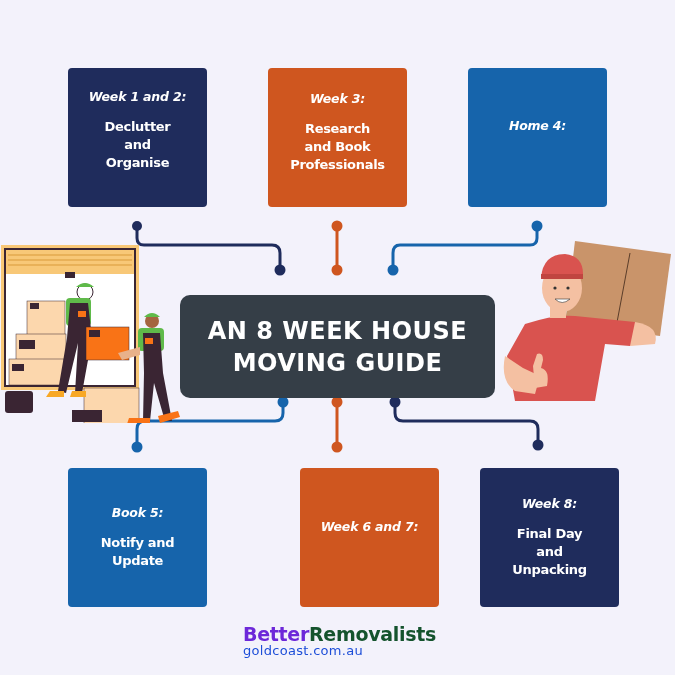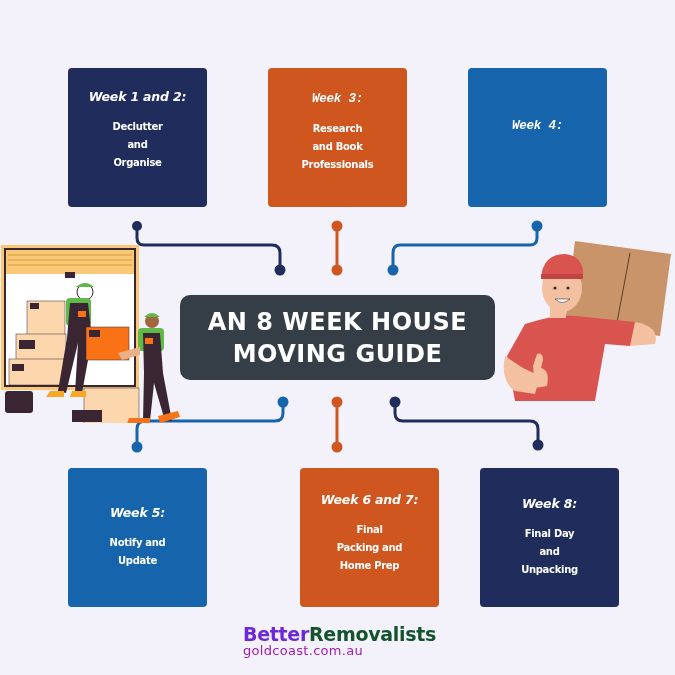--- a/index.html
+++ b/index.html
@@ -18,49 +18,49 @@
     align-items: center; justify-content: center;
     text-align: center;
     padding: 6px;
   }
   .card .week {
     font-style: italic; font-weight: bold;
     font-size: 12.5px; letter-spacing: -0.2px;
     margin-bottom: 14px;
   }
   .card .title {
-    font-weight: bold; font-size: 10px; line-height: 18px;
+    font-weight: bold; font-size: 13px; line-height: 18px;
     letter-spacing: -0.3px; white-space: pre-line;
   }
   .navy { background: #1f2c5c; }
   .orange { background: #cf561f; }
   .blue { background: #1664ab; }
   #c1 { left: 68px; top: 68px; }
   #c2 { left: 268px; top: 68px; }
   #c3 { left: 468px; top: 68px; }
   #c4 { left: 68px; top: 468px; }
   #c5 { left: 268px; top: 468px; margin-left: 32px; }
   #c6 { left: 480px; top: 468px; }
   #c1 .week { margin-top: -14px; }
-  #c2 .week, #c3 .week { margin-top: -10px; font-family: Liberation Mono, monospace; }
+  #c2 .week, #c3 .week { margin-top: -10px; }
   #c5 .week { margin-top: -8px; }
   .banner {
     position: absolute; left: 180px; top: 295px;
-    width: 315px; height: 85px;
+    width: 315px; height: 103px;
     background: #353e47; border-radius: 10px;
     color: #fff; text-align: center;
     display: flex; flex-direction: column; justify-content: center;
     font-weight: bold; font-size: 24px; line-height: 32px; letter-spacing: 0.5px;
   }
   svg.connectors { position: absolute; left: 0; top: 0; }
   .logo { position: absolute; left: 243px; top: 624px; }
   .logo .brand { font-weight: bold; font-size: 19px; letter-spacing: -0.3px; line-height: 20px; }
   .logo .brand .b1 { color: #6d28d9; }
   .logo .brand .b2 { color: #14532d; }
-  .logo .domain { color: #a21caf; font-size: 13px; line-height: 14px; letter-spacing: 0.3px; }
+  .logo .domain { color: #1d4ed8; font-size: 13px; line-height: 14px; letter-spacing: 0.3px; }
   .illus { position: absolute; }
 </style>
 </head>
 <body>
 
 <svg class="connectors" width="675" height="675">
 
   <path d="M137 226 V238 Q137 245 144 245 H272 Q280 245 280 253 V270" stroke="#1f2c5c" stroke-width="3" fill="none"></path>
   <circle cx="137" cy="226" r="5" fill="#1f2c5c"></circle>
   <circle cx="280" cy="270" r="5.5" fill="#1f2c5c"></circle>
@@ -92,32 +92,29 @@
 and
 Organise</div>
 </div>
 <div class="card orange" id="c2">
   <div class="week">Week 3:</div>
   <div class="title">Research
 and Book
 Professionals</div>
 </div>
 <div class="card blue" id="c3">
-  <div class="week">Week 4:</div>
+  <div class="week">Home 4:</div>
 </div>
 <div class="card blue" id="c4">
-  <div class="week">Week 5:</div>
+  <div class="week">Book 5:</div>
   <div class="title">Notify and
 Update</div>
 </div>
 <div class="card orange" id="c5">
   <div class="week">Week 6 and 7:</div>
-  <div class="title">Final
-Packing and
-Home Prep</div>
 </div>
 <div class="card navy" id="c6">
   <div class="week">Week 8:</div>
   <div class="title">Final Day
 and
 Unpacking</div>
 </div>
 
 <div class="banner">
   <div>AN 8 WEEK HOUSE</div>

